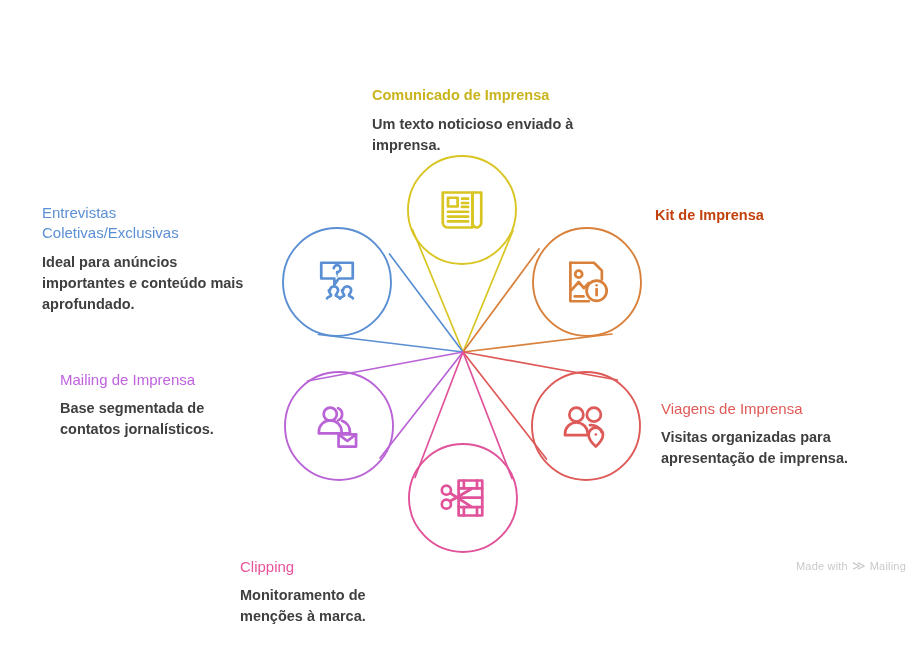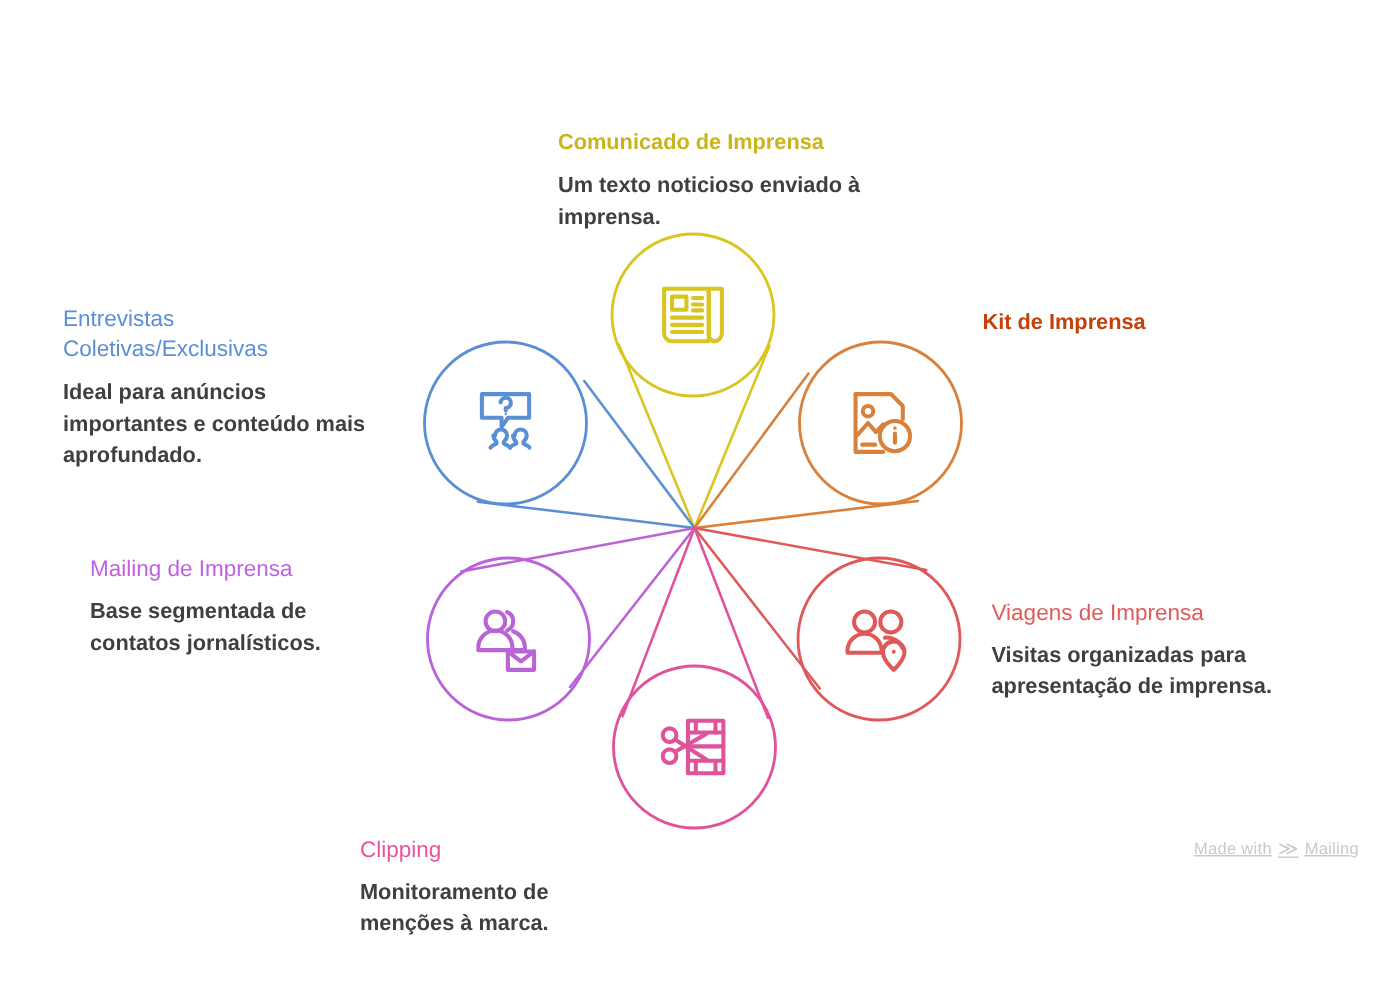--- a/index.html
+++ b/index.html
@@ -59,21 +59,20 @@
   #watermark {
     position: absolute;
     right: 18px;
     bottom: 12px;
     font-size: 11px;
     color: #c9c9c9;
     display: flex;
     align-items: center;
     gap: 4px;
     letter-spacing: 0.2px;
-    text-decoration: underline;
   }
   #watermark .nap-glyph {
     display: inline-block;
     line-height: 1;
     font-size: 13px;
     color: #c9c9c9;
   }
 </style>
 </head>
 <body>

